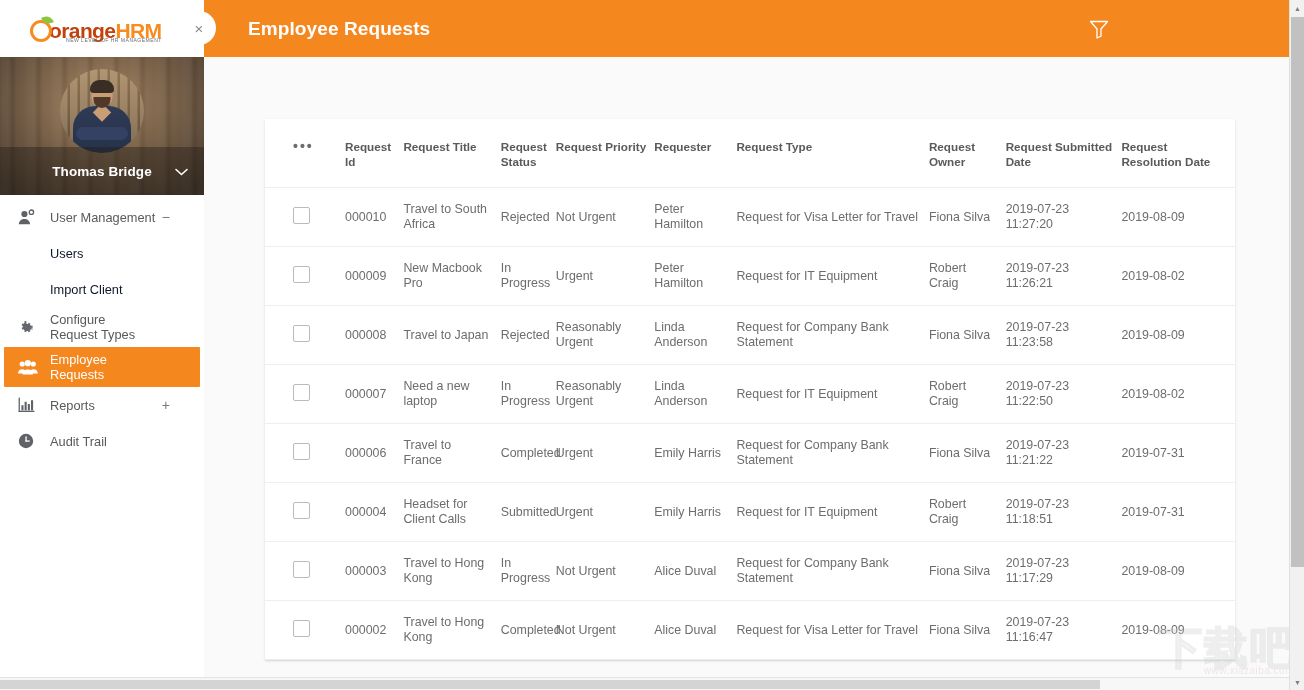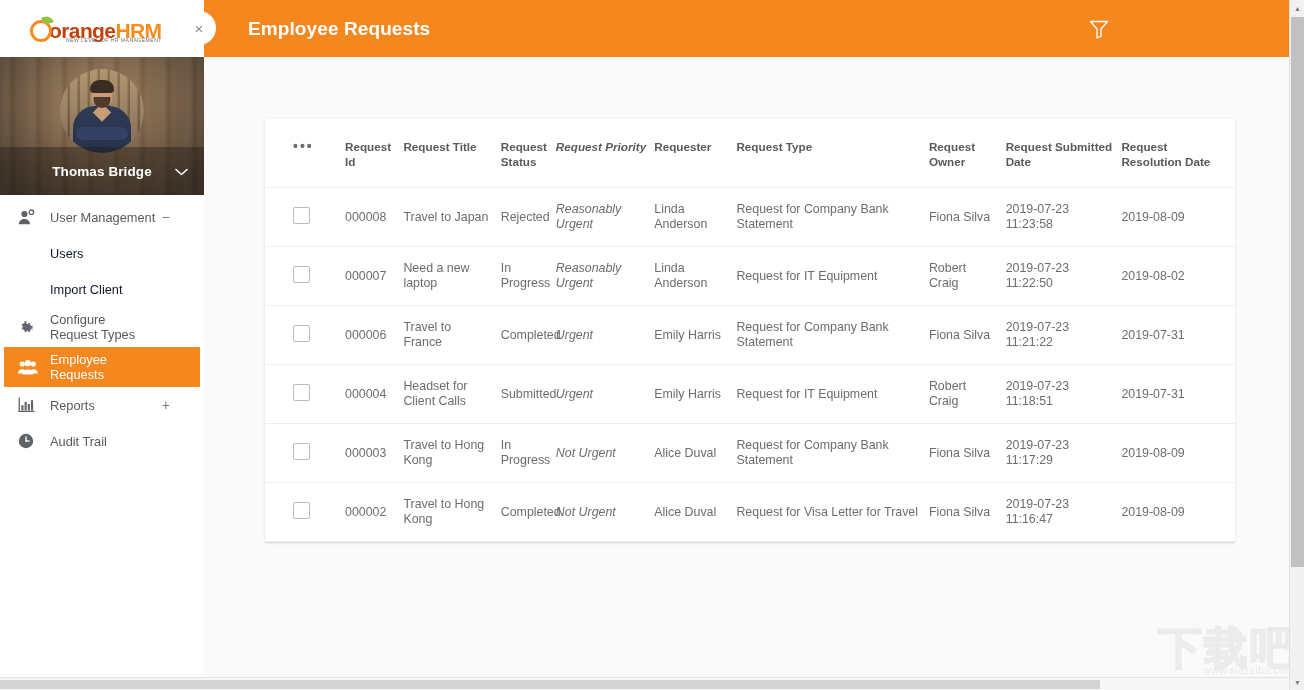--- a/index.html
+++ b/index.html
@@ -340,21 +340,21 @@
     line-height: 15px;
     vertical-align: middle;
     border-bottom: 1px solid #eceff1;
   }
   tr.row:last-child td { border-bottom: 1px solid #eceff1; }
 
   .col-sel  { width: 74px; padding-left: 28px !important; }
   .col-id   { width: 54px; }
   .col-title{ width: 90px; margin-left: 38px; }
   .col-stat { width: 51px; }
-  .col-prio { width: 91px; font-style: italic; }
+  .col-prio { width: 91px; }
   .col-reqr { width: 76px; }
   .col-type { width: 178px; }
   .col-owner{ width: 71px; }
   .col-sub  { width: 107px; }
   .col-res  { width: 105px; }
 
   th.col-sel { padding-left: 28px !important; }
 
   .dots {
     color: #6d6d6d;
@@ -584,20 +584,44 @@
               <th class="col-stat">Request Status</th>
               <th class="col-prio">Request Priority</th>
               <th class="col-reqr">Requester</th>
               <th class="col-type">Request Type</th>
               <th class="col-owner">Request Owner</th>
               <th class="col-sub">Request Submitted Date</th>
               <th class="col-res">Request Resolution Date</th>
             </tr>
           </thead>
           <tbody id="rows">
+              <tr class="row">
+                <td class="col-sel"><span class="checkbox"></span></td>
+                <td class="col-id">000010</td>
+                <td class="col-title">Travel to South Africa</td>
+                <td class="col-stat">Rejected</td>
+                <td class="col-prio">Not Urgent</td>
+                <td class="col-reqr">Peter Hamilton</td>
+                <td class="col-type">Request for Visa Letter for Travel</td>
+                <td class="col-owner">Fiona Silva</td>
+                <td class="col-sub">2019-07-23 11:27:20</td>
+                <td class="col-res">2019-08-09</td>
+              </tr>
+              <tr class="row">
+                <td class="col-sel"><span class="checkbox"></span></td>
+                <td class="col-id">000009</td>
+                <td class="col-title">New Macbook Pro</td>
+                <td class="col-stat">In Progress</td>
+                <td class="col-prio">Urgent</td>
+                <td class="col-reqr">Peter Hamilton</td>
+                <td class="col-type">Request for IT Equipment</td>
+                <td class="col-owner">Robert Craig</td>
+                <td class="col-sub">2019-07-23 11:26:21</td>
+                <td class="col-res">2019-08-02</td>
+              </tr>
               <tr class="row">
                 <td class="col-sel"><span class="checkbox"></span></td>
                 <td class="col-id">000008</td>
                 <td class="col-title">Travel to Japan</td>
                 <td class="col-stat">Rejected</td>
                 <td class="col-prio">Reasonably Urgent</td>
                 <td class="col-reqr">Linda Anderson</td>
                 <td class="col-type">Request for Company Bank Statement</td>
                 <td class="col-owner">Fiona Silva</td>
                 <td class="col-sub">2019-07-23 11:23:58</td>

